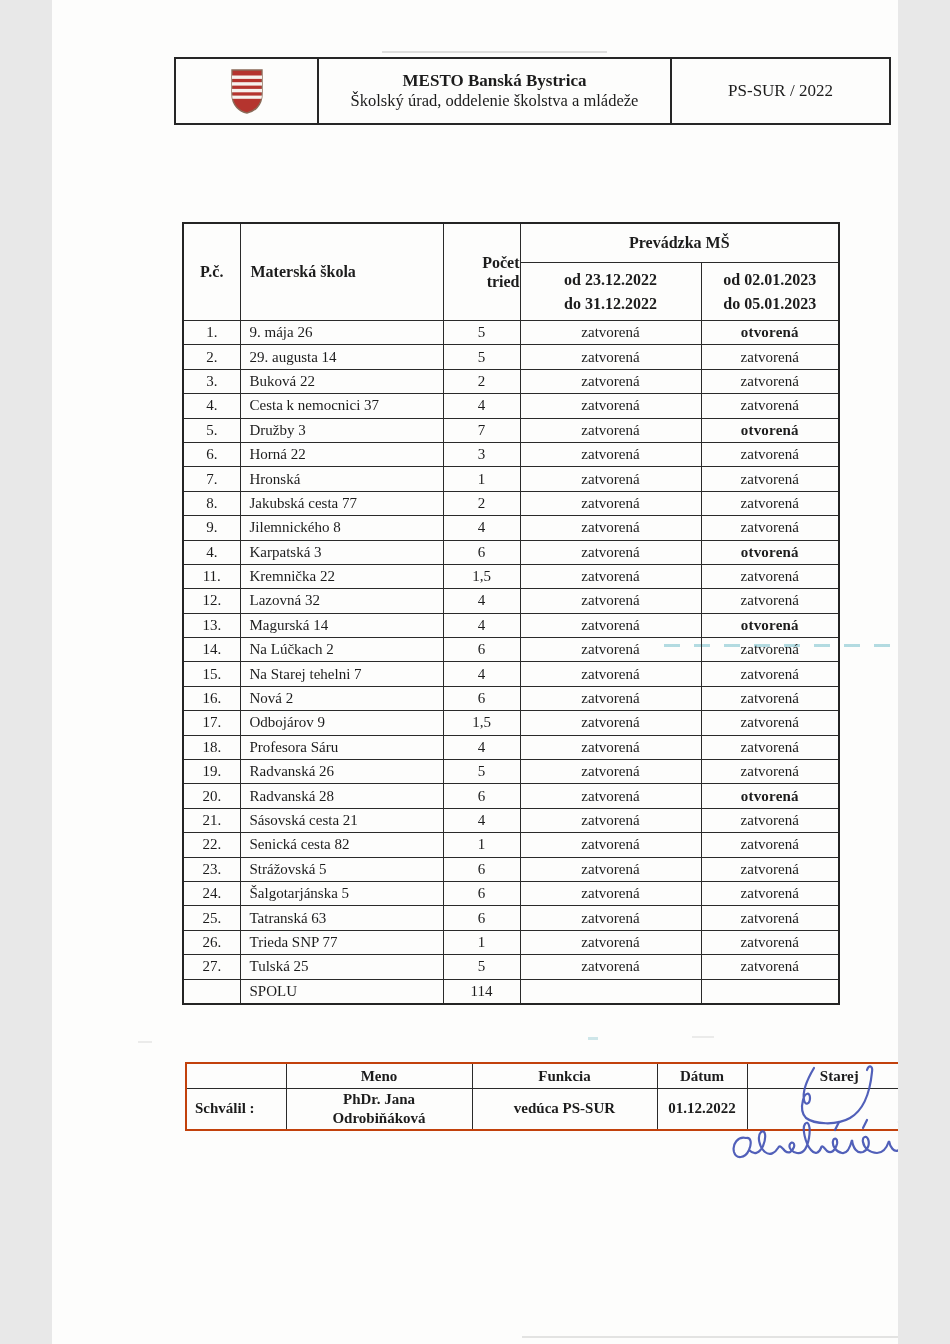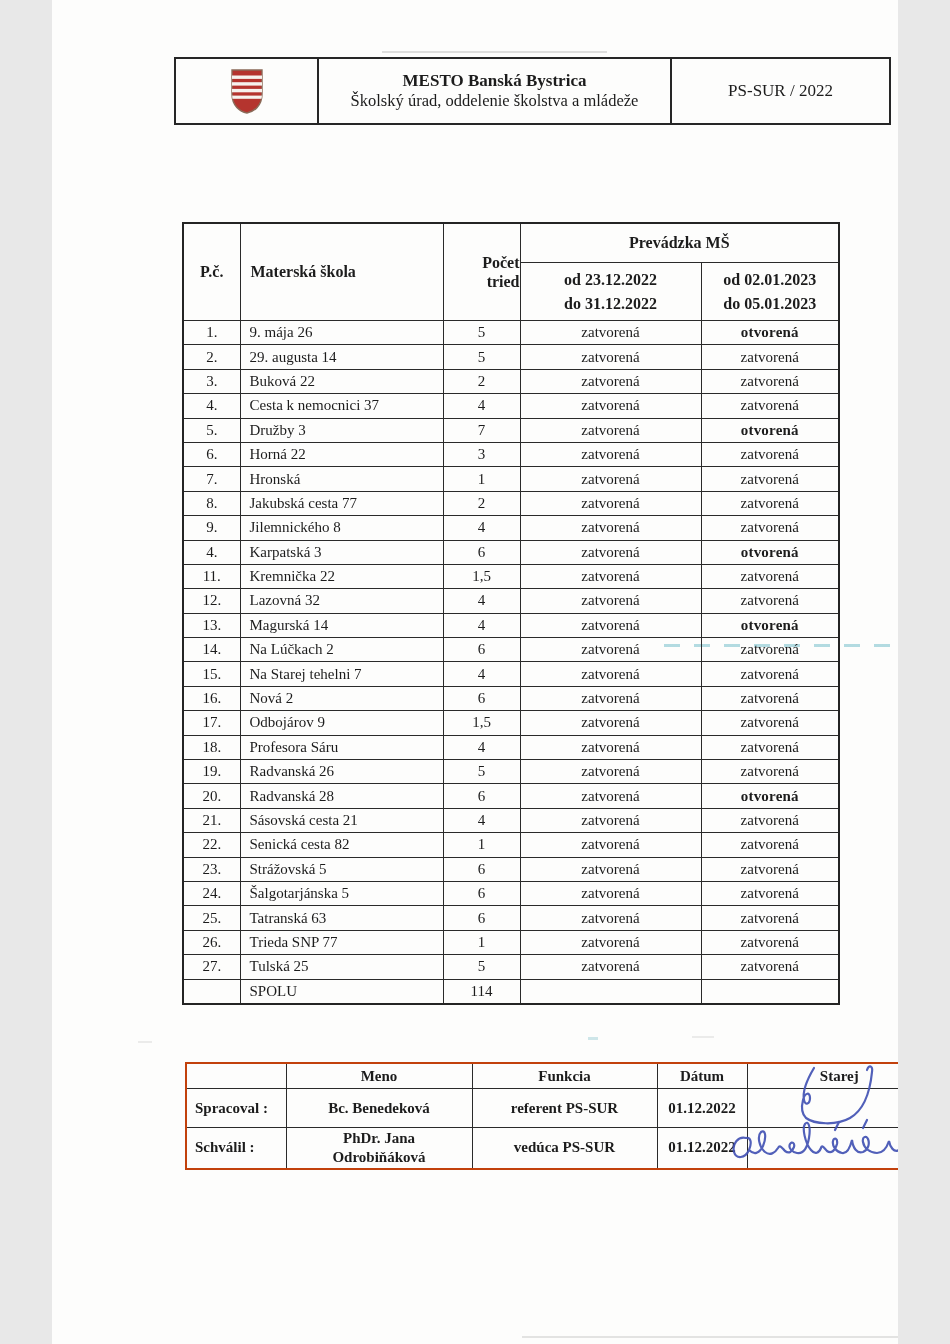--- a/index.html
+++ b/index.html
@@ -364,27 +364,20 @@
       <tr>
         <th></th>
         <th>Meno</th>
         <th>Funkcia</th>
         <th>Dátum</th>
         <th>Starej</th>
       </tr>
     </thead>
     <tbody>
 
-        <tr class="signoff-row1">
-          <td class="cell-rolelabel">Spracoval :</td>
-          <td>Bc. Benedeková</td>
-          <td>referent PS-SUR</td>
-          <td>01.12.2022</td>
-          <td></td>
-        </tr>
 
         <tr class="signoff-row1">
           <td class="cell-rolelabel">Schválil :</td>
           <td>PhDr. Jana
 Odrobiňáková</td>
           <td>vedúca PS-SUR</td>
           <td>01.12.2022</td>
           <td></td>
         </tr>
 

